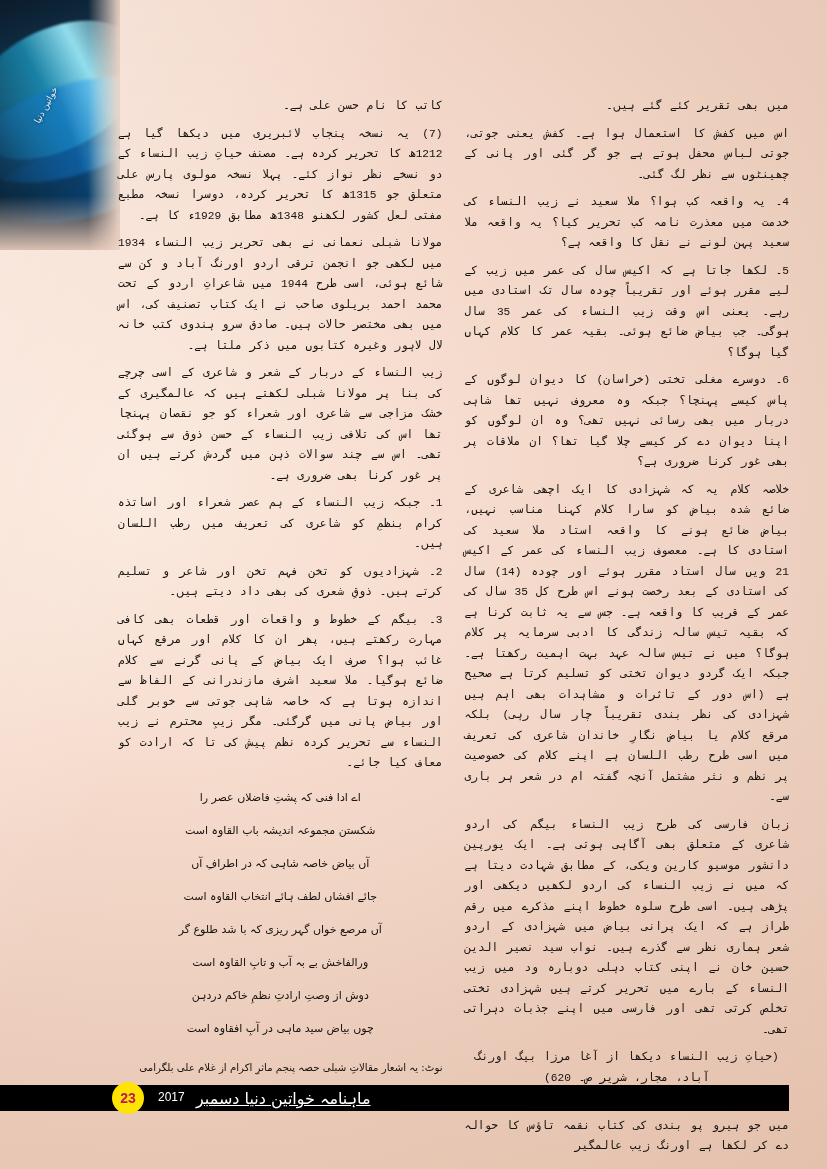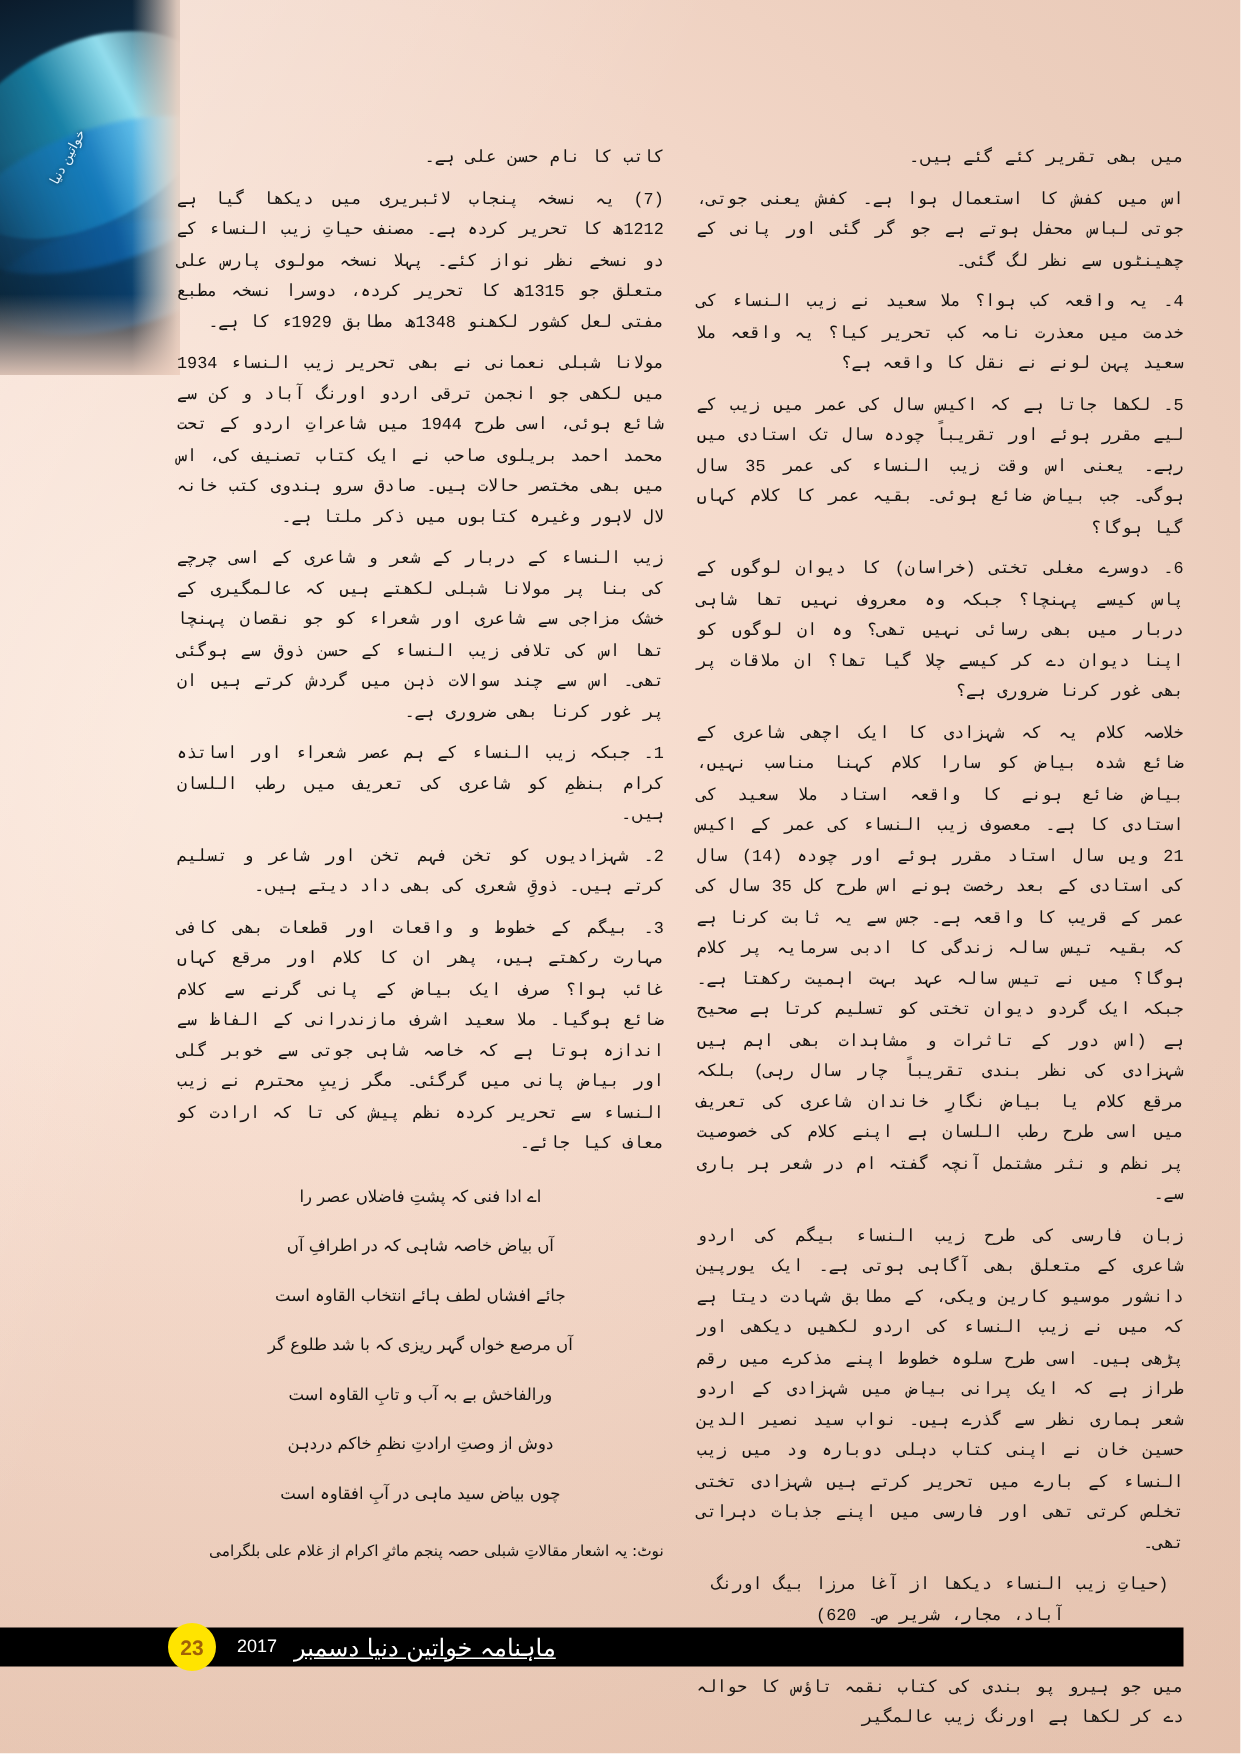--- a/index.html
+++ b/index.html
@@ -155,21 +155,21 @@
     position: absolute;
     left: 112px;
     top: -3px;
     width: 32px;
     height: 32px;
     border-radius: 50%;
     background: #ffe400;
     display: flex;
     align-items: center;
     justify-content: center;
-    color: #a16207;
+    color: #be185d;
     font-size: 14px;
     font-weight: bold;
     font-family: "Liberation Sans", sans-serif;
   }
   .footer .year {
     position: absolute;
     left: 158px;
     top: 5px;
     color: #ffffff;
     font-size: 12px;
@@ -205,20 +205,21 @@
     <div class="col">
       <p class="para">کاتب کا نام حسن علی ہے۔</p>
       <p class="para">(7) یہ نسخہ پنجاب لائبریری میں دیکھا گیا ہے 1212ھ کا تحریر کردہ ہے۔ مصنف حیاتِ زیب النساء کے دو نسخے نظر نواز کئے۔ پہلا نسخہ مولوی پارس علی متعلق جو 1315ھ کا تحریر کردہ، دوسرا نسخہ مطبع مفتی لعل کشور لکھنو 1348ھ مطابق 1929ء کا ہے۔</p>
       <p class="para">مولانا شبلی نعمانی نے بھی تحریر زیب النساء 1934 میں لکھی جو انجمن ترقی اردو اورنگ آباد و کن سے شائع ہوئی، اسی طرح 1944 میں شاعراتِ اردو کے تحت محمد احمد بریلوی صاحب نے ایک کتاب تصنیف کی، اس میں بھی مختصر حالات ہیں۔ صادق سرو ہندوی کتب خانہ لال لاہور وغیرہ کتابوں میں ذکر ملتا ہے۔</p>
       <p class="para">زیب النساء کے دربار کے شعر و شاعری کے اسی چرچے کی بنا پر مولانا شبلی لکھتے ہیں کہ عالمگیری کے خشک مزاجی سے شاعری اور شعراء کو جو نقصان پہنچا تھا اس کی تلافی زیب النساء کے حسن ذوق سے ہوگئی تھی۔ اس سے چند سوالات ذہن میں گردش کرتے ہیں ان پر غور کرنا بھی ضروری ہے۔</p>
       <p class="para">1۔ جبکہ زیب النساء کے ہم عصر شعراء اور اساتذہ کرام بنظمِ کو شاعری کی تعریف میں رطب اللسان ہیں۔</p>
       <p class="para">2۔ شہزادیوں کو تخن فہم تخن اور شاعر و تسلیم کرتے ہیں۔ ذوقِ شعری کی بھی داد دیتے ہیں۔</p>
       <p class="para">3۔ بیگم کے خطوط و واقعات اور قطعات بھی کافی مہارت رکھتے ہیں، پھر ان کا کلام اور مرقع کہاں غائب ہوا؟ صرف ایک بیاض کے پانی گرنے سے کلام ضائع ہوگیا۔ ملا سعید اشرف مازندرانی کے الفاظ سے اندازہ ہوتا ہے کہ خاصہ شاہی جوتی سے خوبر گلی اور بیاض پانی میں گرگئی۔ مگر زیبِ محترم نے زیب النساء سے تحریر کردہ نظم پیش کی تا کہ ارادت کو معاف کیا جائے۔</p>
       <div class="verse-block">
         <p class="verse">اے ادا فنی کہ پشتِ فاضلاں عصر را</p>
+        <p class="verse">شکستن مجموعہ اندیشہ باب القاوہ است</p>
         <p class="verse">آں بیاض خاصہ شاہی کہ در اطرافِ آں</p>
         <p class="verse">جائے افشاں لطف ہائے انتخاب القاوہ است</p>
         <p class="verse">آں مرصع خواں گہر ریزی کہ با شد طلوع گر</p>
         <p class="verse">ورالفاخش بے بہ آب و تابِ القاوہ است</p>
         <p class="verse">دوش از وصتِ ارادتِ نظمِ خاکم دردہن</p>
         <p class="verse">چوں بیاض سید ماہی در آبِ افقاوہ است</p>
       </div>
       <p class="note">نوٹ: یہ اشعار مقالاتِ شبلی حصہ پنجم ماثرِ اکرام از غلام علی بلگرامی</p>
     </div>
 

